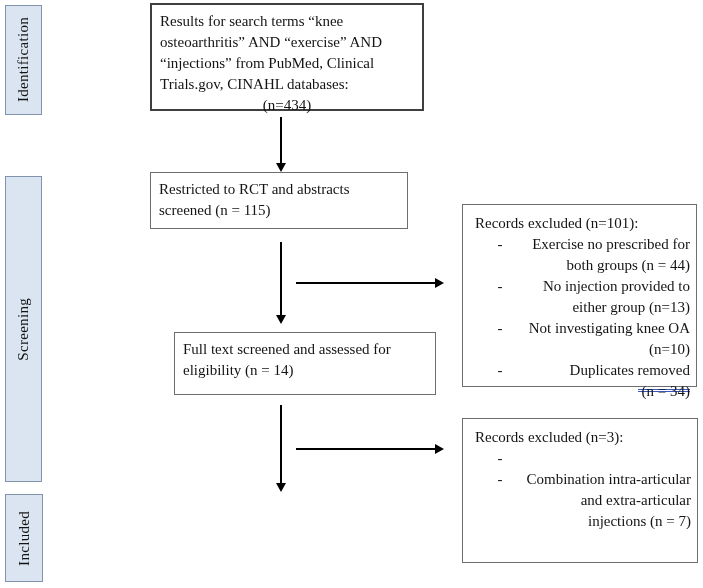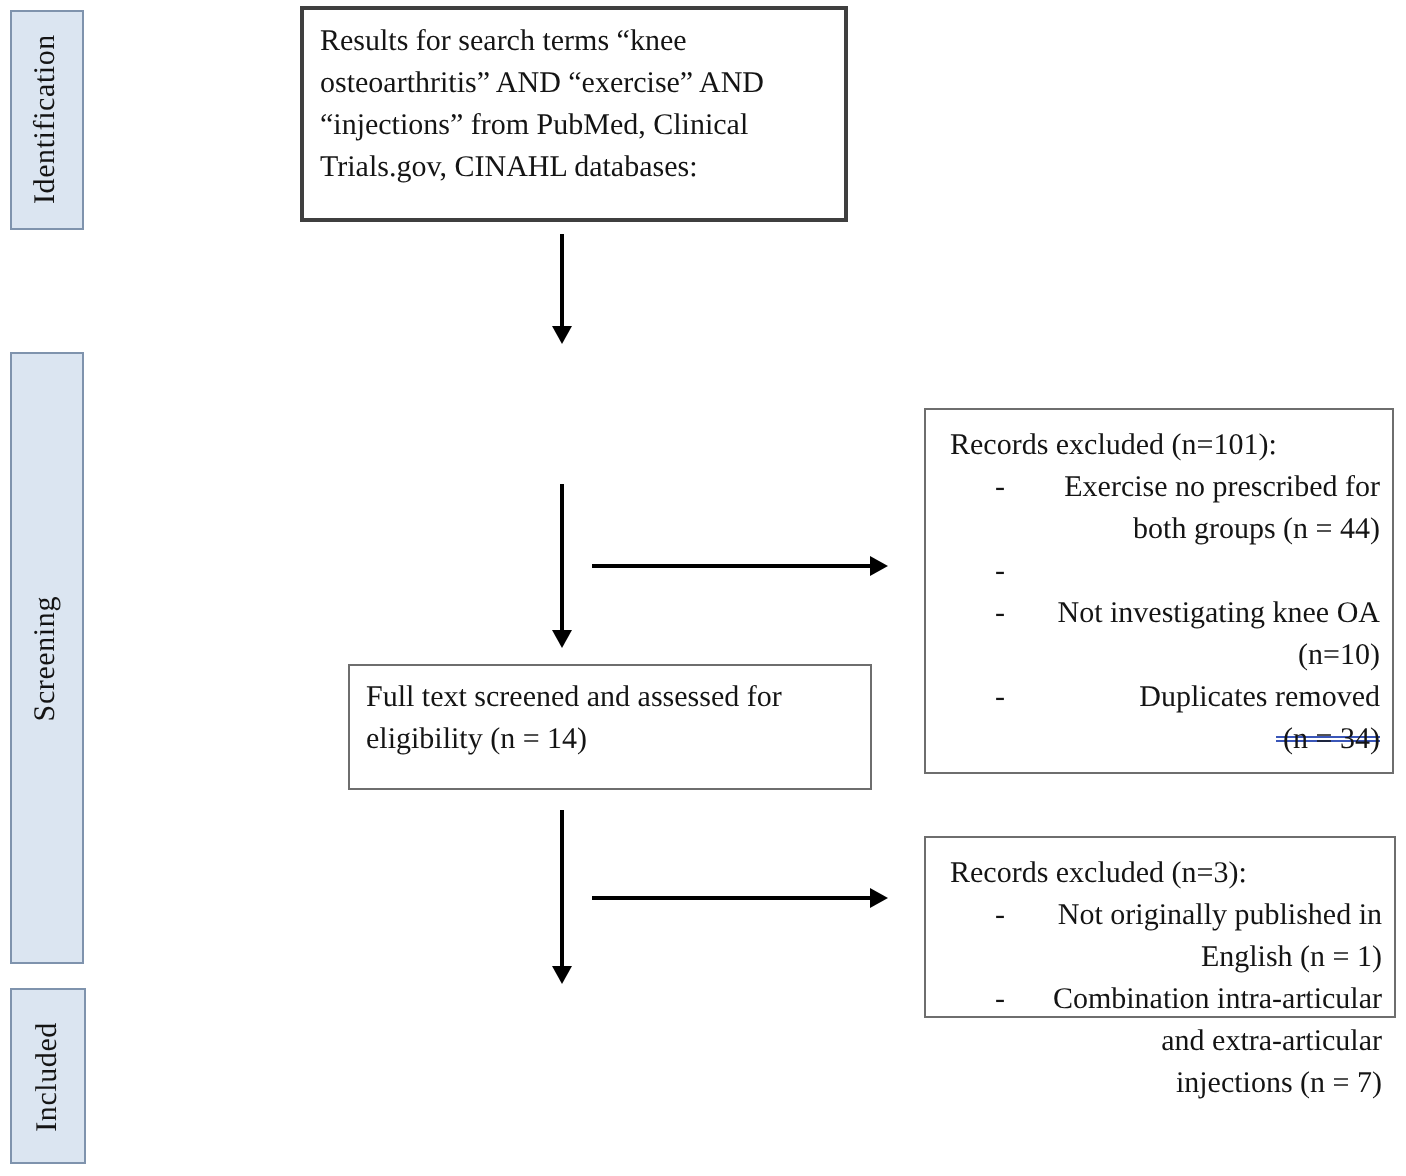--- a/index.html
+++ b/index.html
@@ -49,21 +49,21 @@
   
   .ebox{
     position:absolute;
     background:#fff;
     border:1.5px solid #6e6e6e;
     box-sizing:border-box;
     font-size:15px;line-height:21px;
     padding:8px 6px 6px 12px;
   }
   .ebox-1{left:462px;top:204px;width:235px;height:183px;}
-  .ebox-2{left:462px;top:418px;width:236px;height:91px;}
+  .ebox-2{left:462px;top:418px;width:236px;height:145px;}
   .ex-item{display:flex;}
   .ex-marker{flex:none;width:26px;margin-left:12px;text-align:center;}
   .ex-text{flex:1;white-space:pre-line;text-align:right;}
 
   
   .gram{
     border-bottom:3px double #3a56b8;
     padding-bottom:11px;
   }
 
@@ -103,57 +103,62 @@
   </div>
   <div class="stage stage-included">
     <span>Included</span>
   </div>
 
   <div class="fbox box-results">
     <div class="body">Results for search terms “knee
 osteoarthritis” AND “exercise” AND
 “injections” from PubMed, Clinical
 Trials.gov, CINAHL databases:</div>
+    <div class="count">(n=434)</div>
   </div>
 
+  <div class="fbox box-screened">
+    <div class="body">Restricted to RCT and abstracts
+screened (n = 115)</div>
+  </div>
 
   <div class="fbox box-fulltext">
     <div class="body">Full text screened and assessed for
 eligibility (n = 14)</div>
   </div>
 
 
   <div class="ebox ebox-1">
     <div>Records excluded (n=101):</div>
     <div class="ex-item">
       <span class="ex-marker">-</span>
       <span class="ex-text">Exercise no prescribed for
 both groups (n = 44)</span>
     </div>
     <div class="ex-item">
       <span class="ex-marker">-</span>
+      <span class="ex-text">No injection provided to
+either group (n=13)</span>
     </div>
     <div class="ex-item">
       <span class="ex-marker">-</span>
       <span class="ex-text">Not investigating knee OA
 (n=10)</span>
     </div>
     <div class="ex-item">
       <span class="ex-marker">-</span>
       <span class="ex-text"><span>Duplicates </span><span class="gram">removed</span><span>
 (n = 34)</span></span>
     </div>
   </div>
 
   <div class="ebox ebox-2">
     <div>Records excluded (n=3):</div>
     <div class="ex-item">
       <span class="ex-marker">-</span>
-      <span class="ex-text">Not originally published in
-English (n = 1)</span>
     </div>
     <div class="ex-item">
       <span class="ex-marker">-</span>
       <span class="ex-text">Combination intra-articular
 and extra-articular
 injections (n = 7)</span>
     </div>
   </div>
 
   <div class="arrow-v av1">

